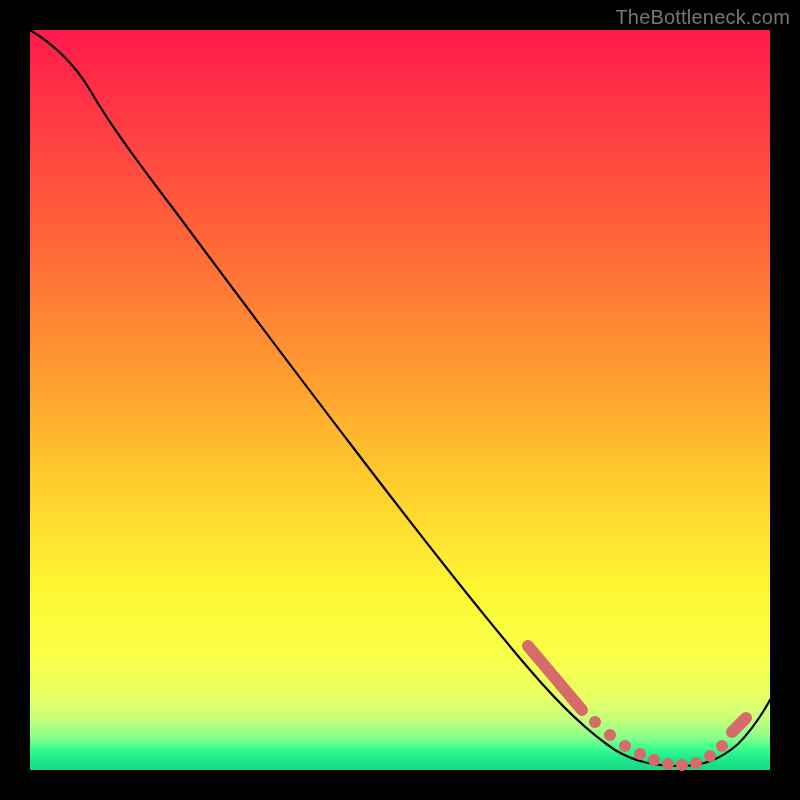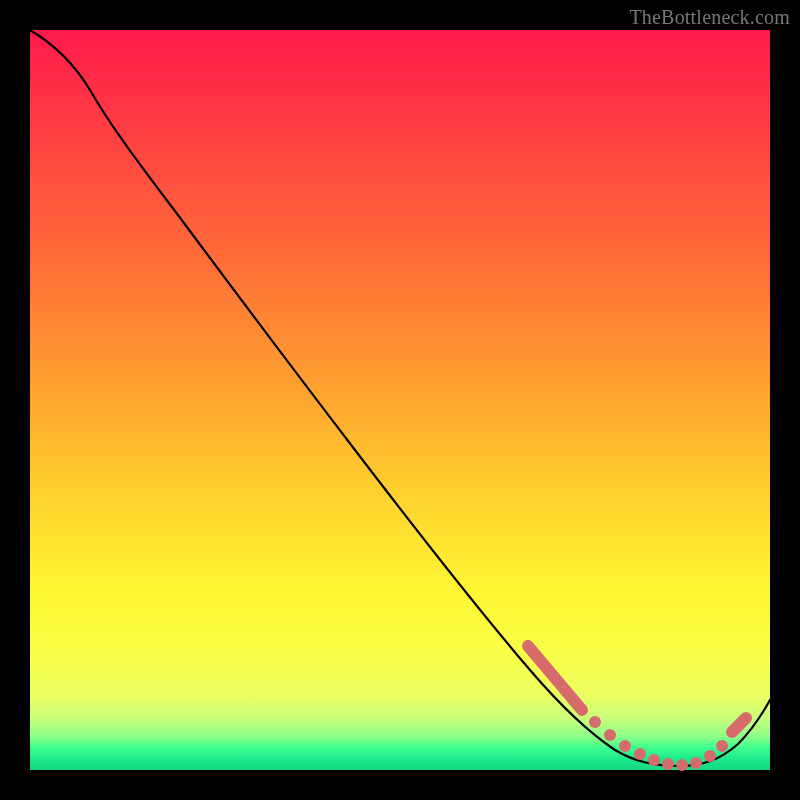--- a/index.html
+++ b/index.html
@@ -9,21 +9,20 @@
     height: 800px;
     background: #000;
     overflow: hidden;
     font-family: Arial, Helvetica, sans-serif;
   }
   .frame {
     position: relative;
     width: 800px;
     height: 800px;
     background: #000;
-    font-family: Liberation Serif, serif;
   }
   .plot-area {
     position: absolute;
     left: 30px;
     top: 30px;
     width: 740px;
     height: 740px;
     
     background: linear-gradient(
       to bottom,

